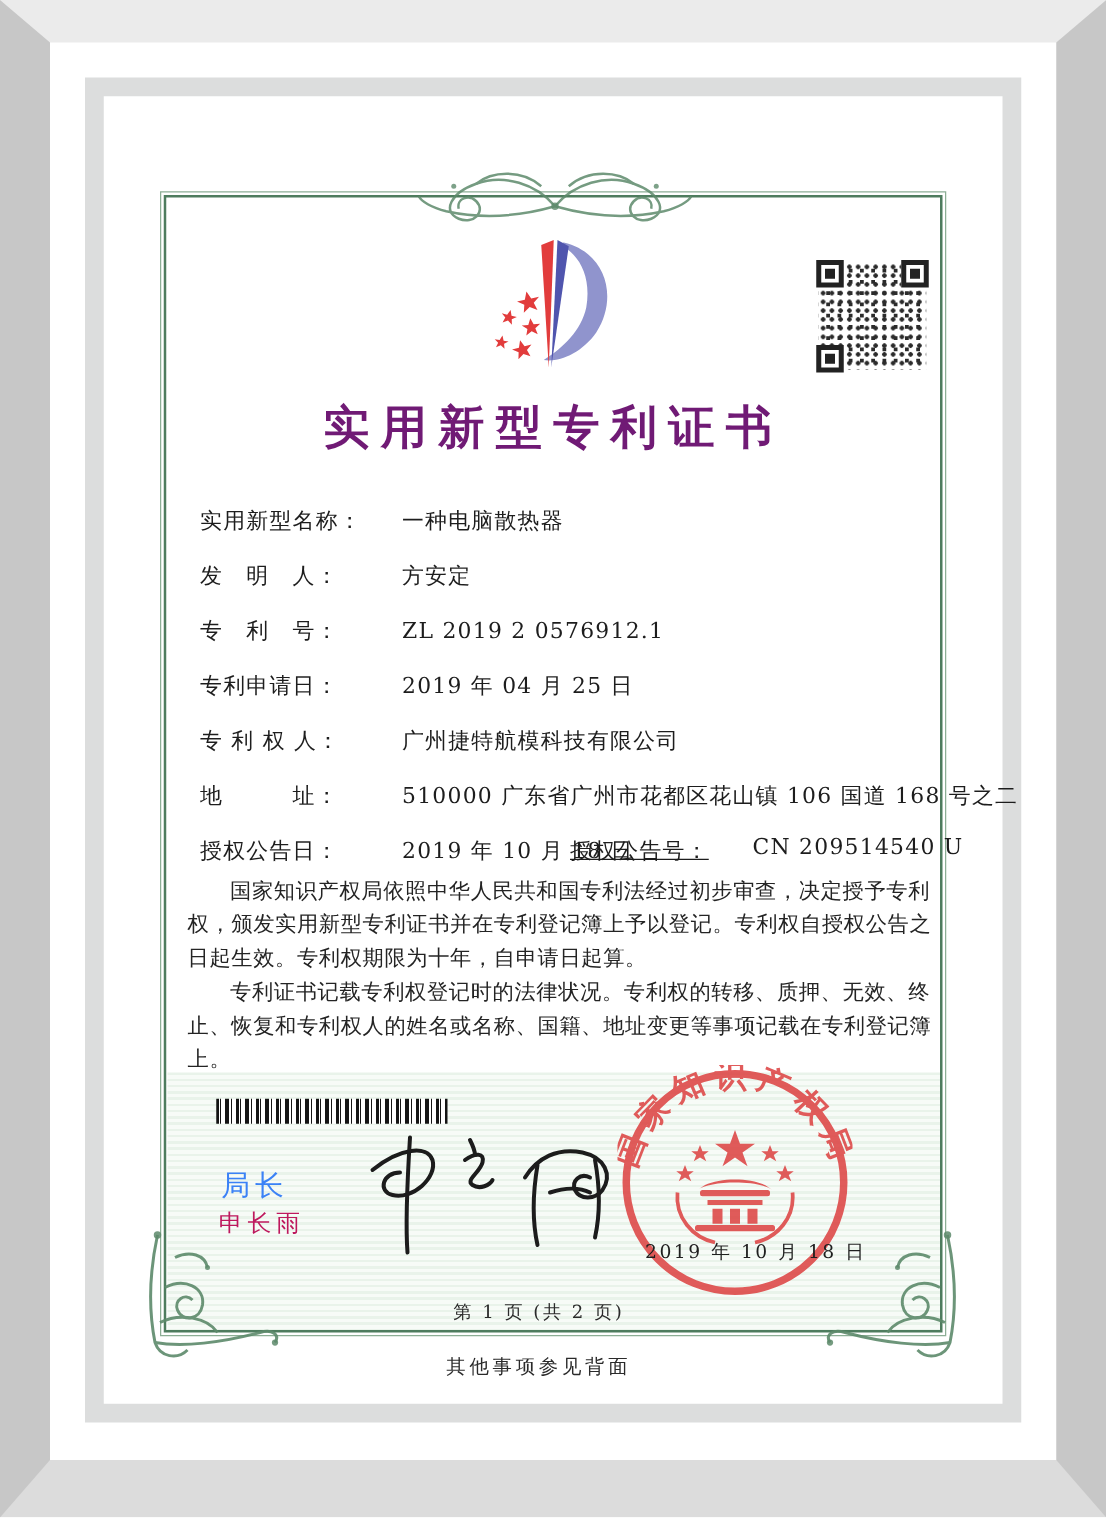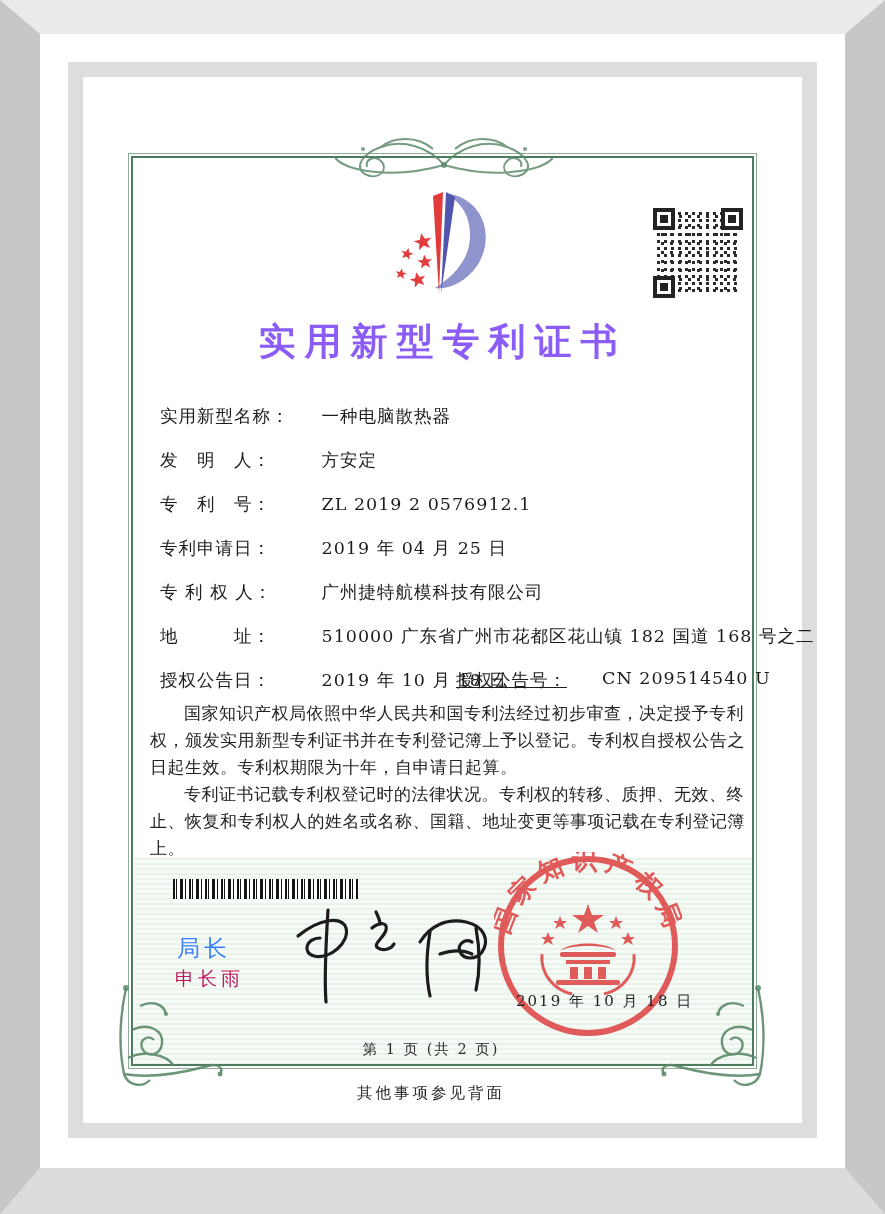--- a/index.html
+++ b/index.html
@@ -21,21 +21,21 @@
                 box-sizing:border-box;}
 
   
   .green-band{position:absolute;left:134px;top:858px;width:618px;height:207px;
               background:repeating-linear-gradient(180deg,#e9f3ea 0 2px,#f7fbf7 2px 5px);
               }
 
   .cert-number{position:absolute;left:161px;top:197px;font-size:17px;letter-spacing:3px;color:#222;}
 
   .title{position:absolute;left:131px;top:317px;width:623px;text-align:center;
-         font-size:37px;font-weight:600;letter-spacing:9px;color:#8b5cf6;}
+         font-size:37px;font-weight:600;letter-spacing:9px;color:#701a75;}
 
   .fields{position:absolute;left:160px;top:404px;width:575px;font-size:17.5px;}
   .frow{position:absolute;left:0;white-space:nowrap;}
   .flabel{display:inline-block;width:156px;letter-spacing:1px;}
   .fvalue{letter-spacing:1px;}
   .fvalue2-label{position:absolute;left:296px;letter-spacing:1px;text-decoration:underline;}
 
   .paras{position:absolute;left:150px;top:700px;width:596px;font-size:17px;line-height:27px;color:#242424;}
   .paras p{margin:0;text-indent:2em;letter-spacing:0.5px;}
 
@@ -166,21 +166,21 @@
     <div class="frow" style="top:132px;">
       <span class="flabel">专利申请日：</span>
       <span class="fvalue">2019 年 04 月 25 日</span>
     </div>
     <div class="frow" style="top:176px;">
       <span class="flabel">专 利 权 人：</span>
       <span class="fvalue">广州捷特航模科技有限公司</span>
     </div>
     <div class="frow" style="top:220px;">
       <span class="flabel">地　　　址：</span>
-      <span class="fvalue">510000 广东省广州市花都区花山镇 182 国道 168 号之二</span>
+      <span class="fvalue">510000 广东省广州市花都区花山镇 106 国道 168 号之二</span>
     </div>
     <div class="frow" style="top:264px;">
       <span class="flabel">授权公告日：</span>
       <span class="fvalue">2019 年 10 月 18 日</span>
       <span class="fvalue2-label">授权公告号：</span>
       <span class="fvalue" style="position:absolute;left:402px;margin-left:40px;">CN 209514540 U</span>
     </div>
   </div>
 
   <div class="paras">

